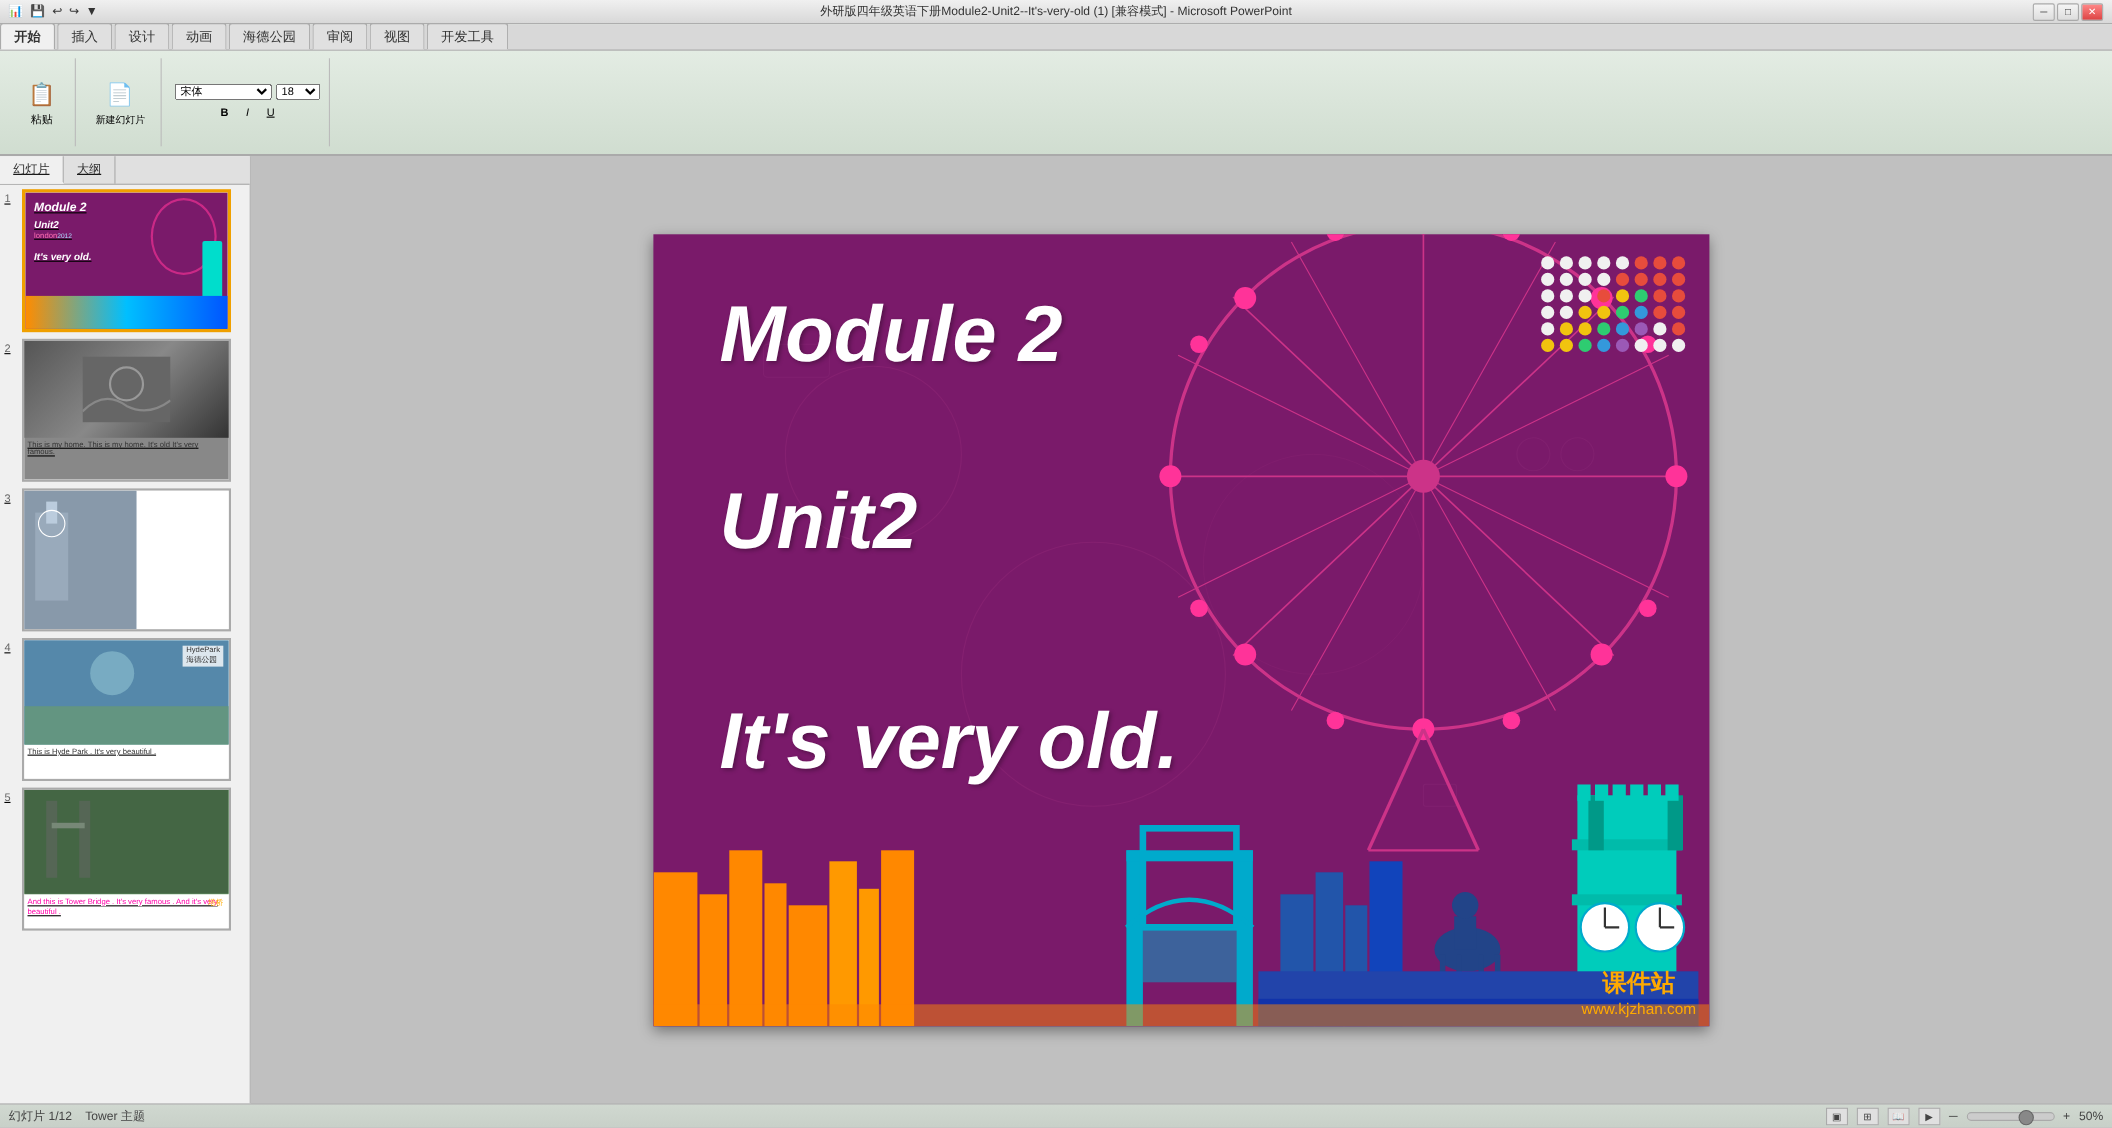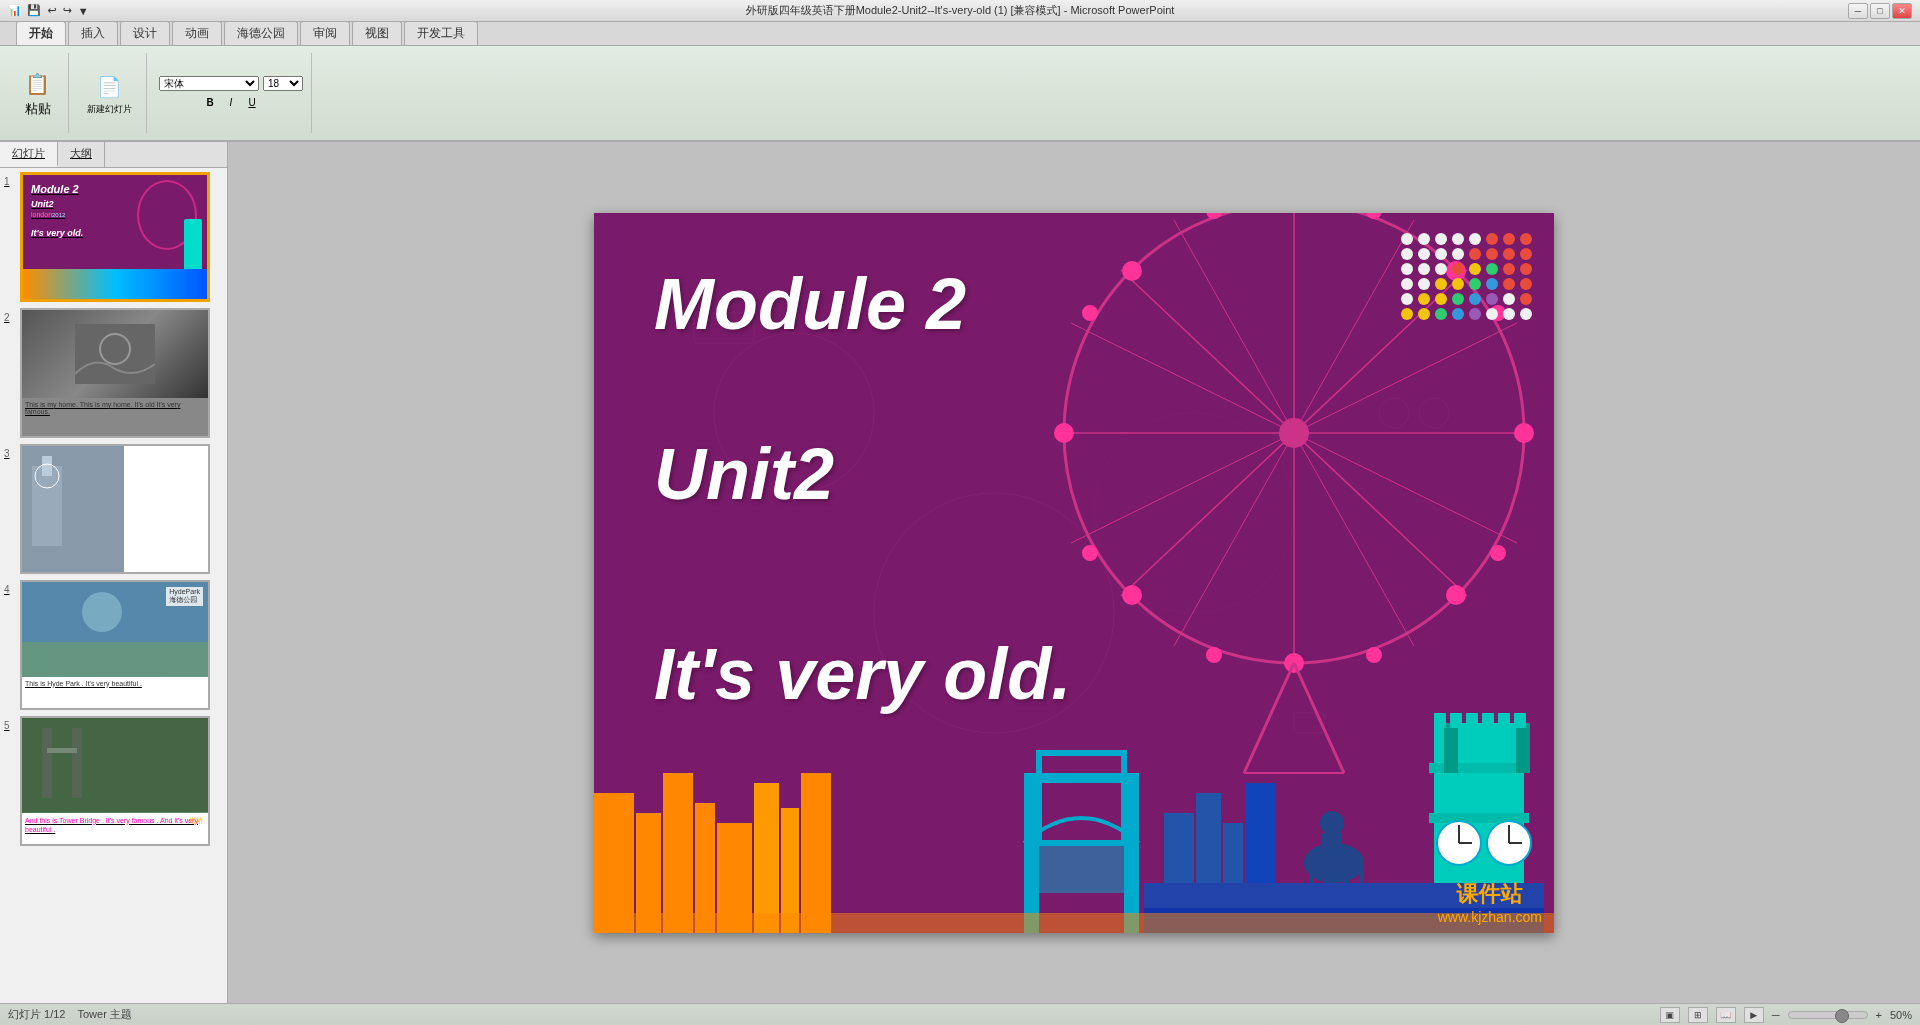--- a/index.html
+++ b/index.html
@@ -57,21 +57,21 @@
     #ribbon {
       height: 120px;
       background: linear-gradient(to bottom, #e8f0e8, #d0ddd0);
       border-bottom: 2px solid #aaa;
     }
     #ribbon-tabs {
       height: 24px;
       background: #d8d8d8;
       display: flex;
       align-items: flex-end;
-      padding-left: 16px;
+      padding-left: 0;
       border-bottom: 1px solid #aaa;
     }
     .ribbon-tab {
       padding: 3px 12px;
       font-size: 12px;
       background: #e0e0e0;
       border: 1px solid #aaa;
       border-bottom: none;
       border-radius: 3px 3px 0 0;
       cursor: pointer;
@@ -450,32 +450,32 @@
     <div class="ribbon-tab">海德公园</div>
     <div class="ribbon-tab">审阅</div>
     <div class="ribbon-tab">视图</div>
     <div class="ribbon-tab">开发工具</div>
   </div>
   <div id="ribbon-content">
 
     <div class="ribbon-group">
       <div class="ribbon-btn">
         <div class="ribbon-icon">📋</div>
-        <span style="font-size:13px;">粘贴</span>
+        <span style="font-size:10px;">粘贴</span>
       </div>
     </div>
     <div class="ribbon-group">
       <div class="ribbon-btn">
         <div class="ribbon-icon">📄</div>
         <span style="font-size:9px;">新建幻灯片</span>
       </div>
     </div>
     <div class="ribbon-group">
       <div style="display:flex;gap:4px;align-items:center;">
-        <select style="font-size:10px;width:100px;">
+        <select style="font-size:10px;width:88px;">
           <option>宋体</option>
           <option>微软雅黑</option>
         </select>
         <select style="font-size:10px;width:40px;">
           <option>18</option>
           <option>24</option>
           <option>36</option>
         </select>
       </div>
       <div style="display:flex;gap:4px;">

